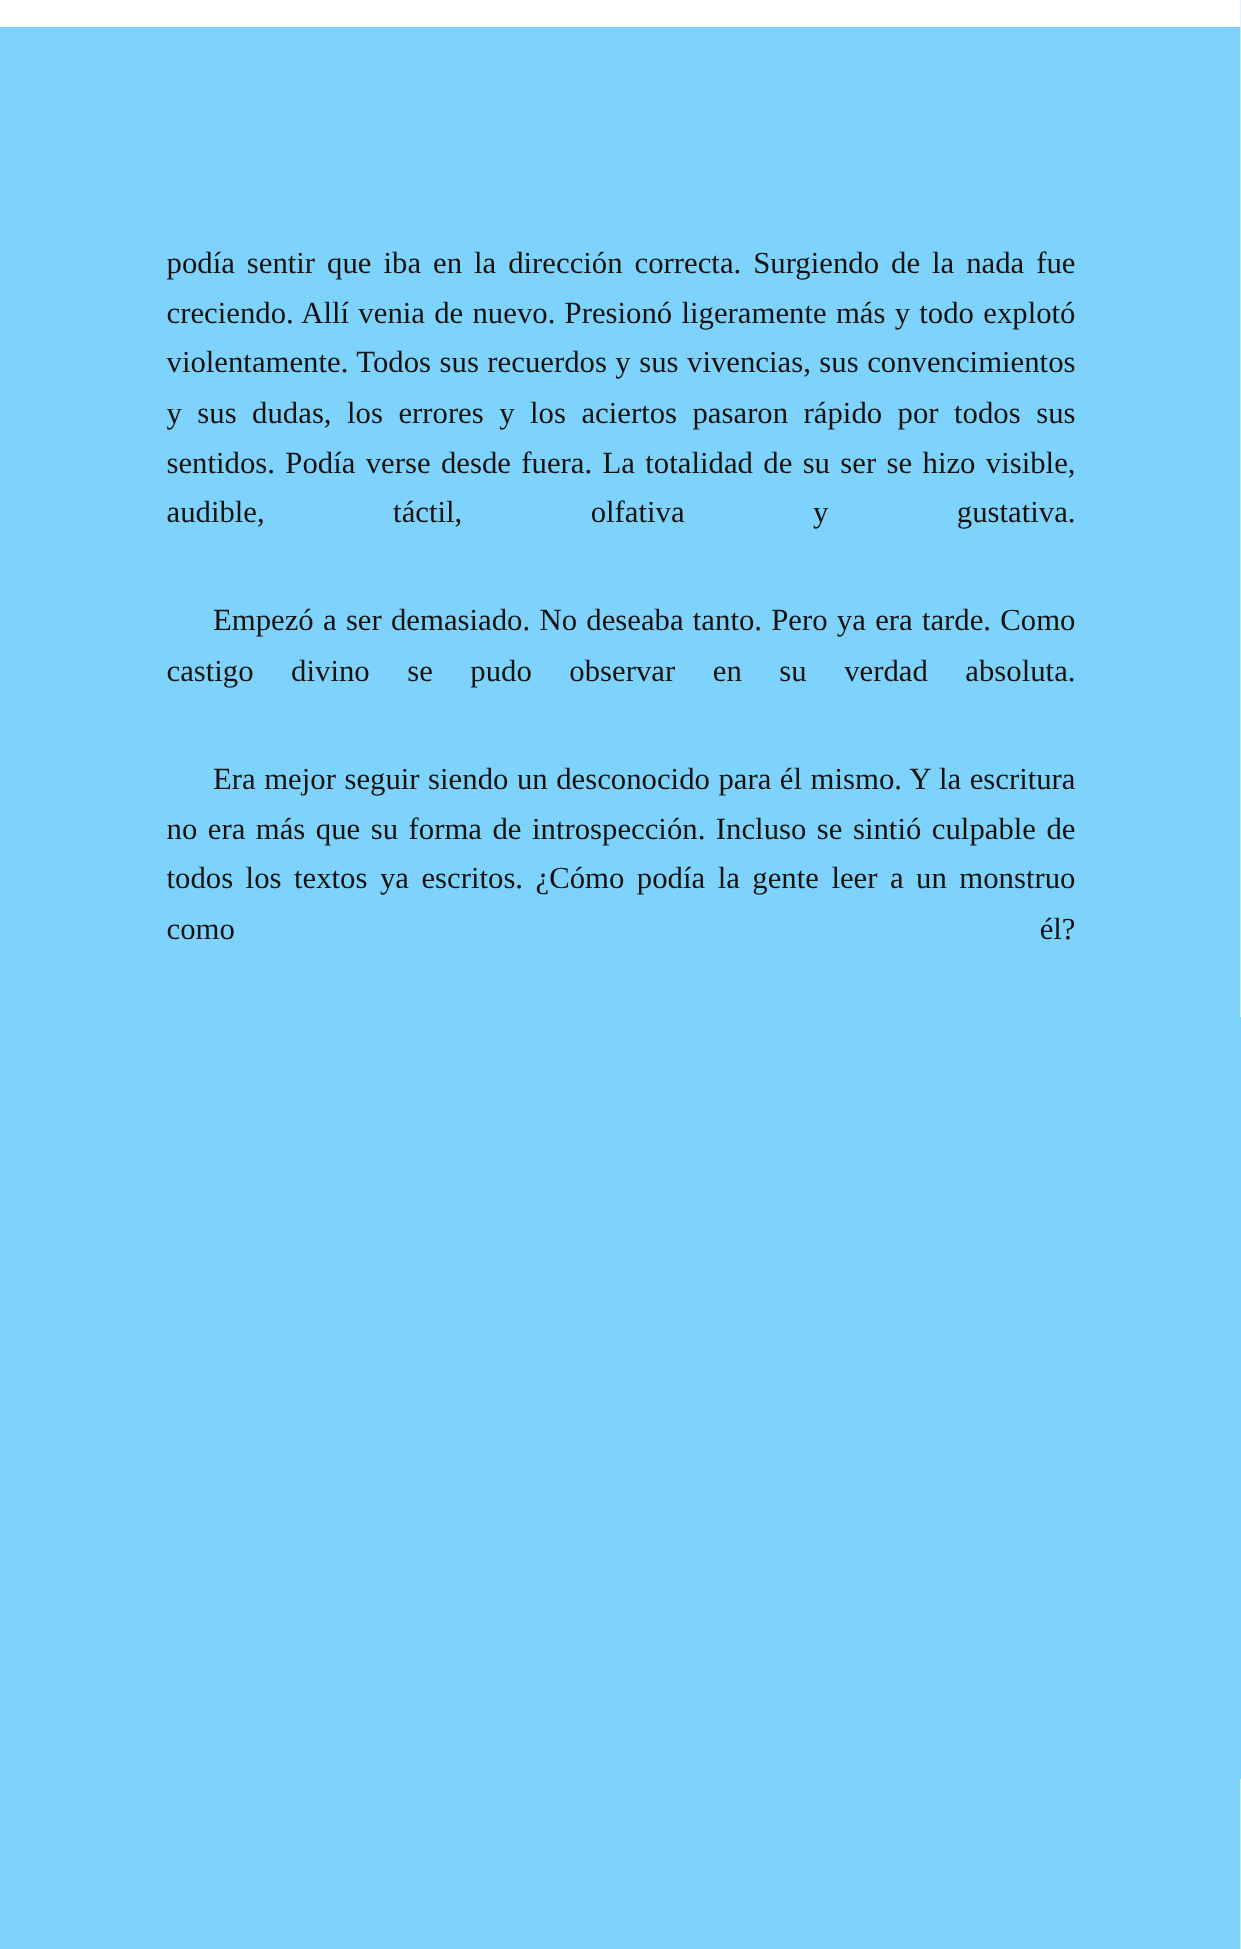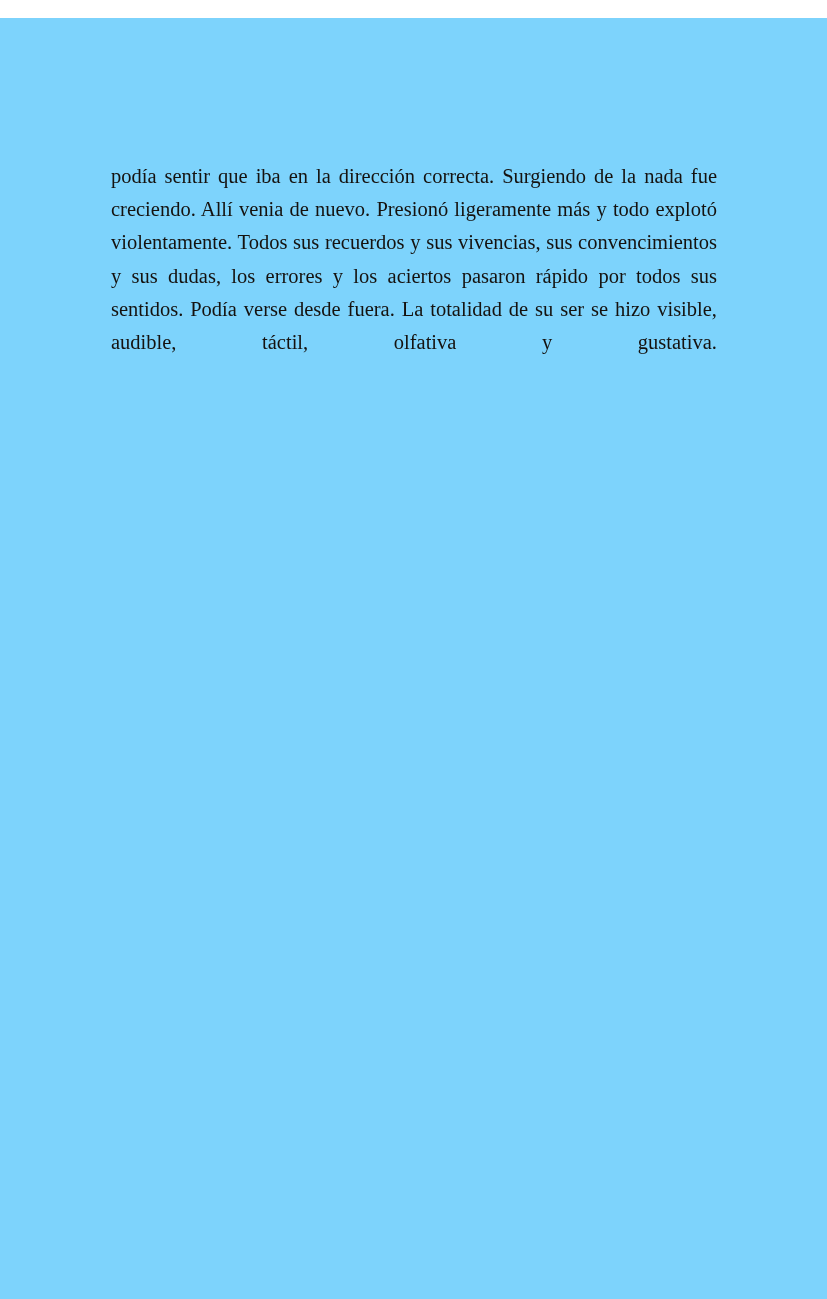--- a/index.html
+++ b/index.html
@@ -52,14 +52,16 @@
     display: inline-block;
     width: 100%;
   }
 </style>
 </head>
 <body>
 
 <div class="page">
   <div class="text-block">
     <p class="para">podía sentir que iba en la dirección correcta. Surgiendo de la nada fue creciendo. Allí venia de nuevo. Presionó ligeramente más y todo explotó violentamente. Todos sus recuerdos y sus vivencias, sus convencimientos y sus dudas, los errores y los aciertos pasaron rápido por todos sus sentidos. Podía verse desde fuera. La totalidad de su ser se hizo visible, audible, táctil, olfativa y gustativa.</p>
+    <p class="para indent">Empezó a ser demasiado. No deseaba tanto. Pero ya era tarde. Como castigo divino se pudo observar en su verdad absoluta.</p>
+    <p class="para indent">Era mejor seguir siendo un desconocido para él mismo. Y la escritura no era más que su forma de introspección. Incluso se sintió culpable de todos los textos ya escritos. ¿Cómo podía la gente leer a un monstruo como él?</p>
   </div>
 </div>
 
 </body></html>

